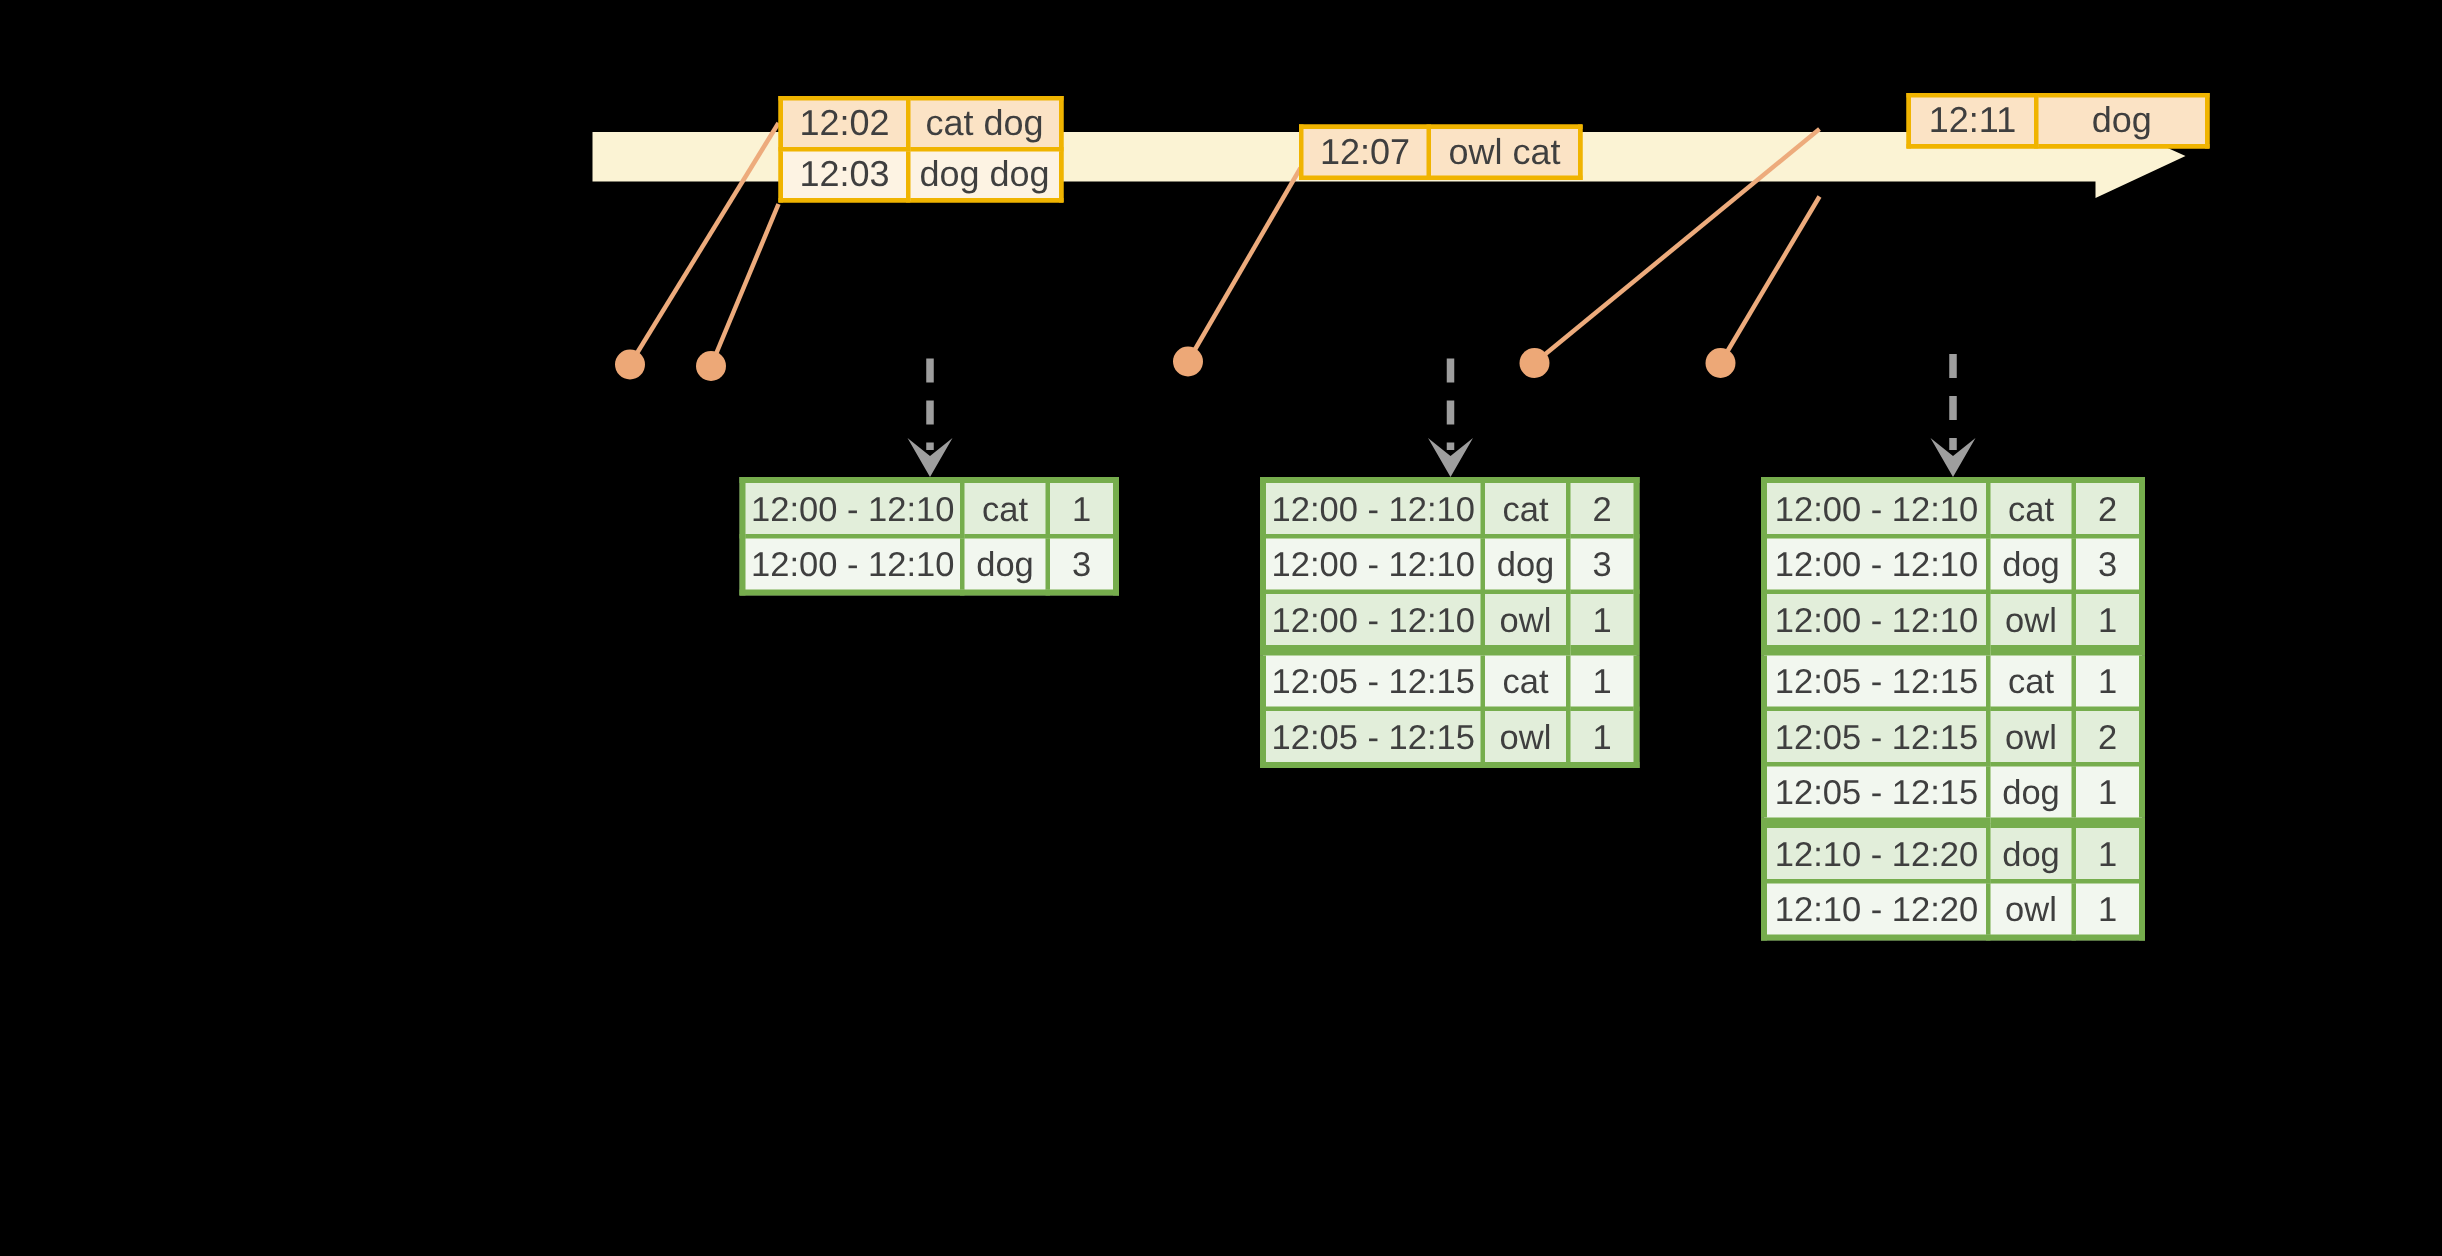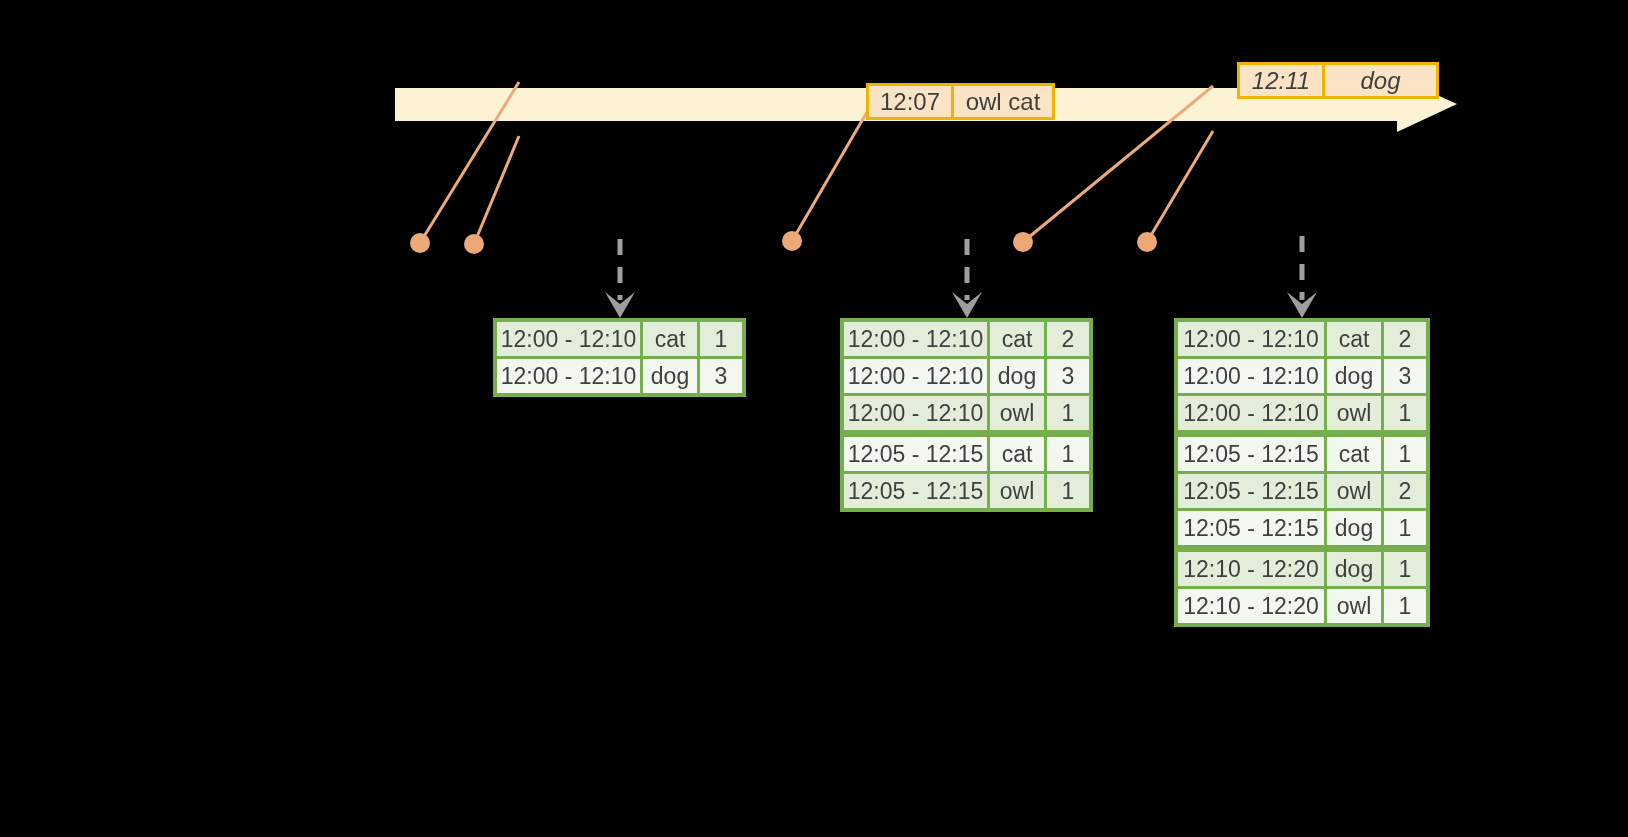--- a/index.html
+++ b/index.html
@@ -67,31 +67,43 @@
     <g>
       <line x1="967" y1="239" x2="967" y2="300" stroke="#9e9e9e" stroke-width="5" stroke-dasharray="16 12"></line>
       <polygon points="952,292 967,304 982,292 967,318" fill="#9e9e9e"></polygon>
     </g>
     <g>
       <line x1="1302" y1="236" x2="1302" y2="300" stroke="#9e9e9e" stroke-width="5" stroke-dasharray="16 12"></line>
       <polygon points="1287,292 1302,304 1317,292 1302,318" fill="#9e9e9e"></polygon>
     </g>
   </svg>
 
+  <table class="etable" style="left:519px; top:64px;">
+    <tbody>
+        <tr class="rowPeach">
+      <td class="et-time">12:02</td>
+      <td class="et-words">cat dog</td>
+    </tr>
+    <tr class="rowCream">
+      <td class="et-time">12:03</td>
+      <td class="et-words">dog dog</td>
+    </tr>
+  </tbody>
+    </table>
 
   <table class="etable" style="left:866px; top:83px;">
     <tbody>
         <tr class="rowPeach">
       <td class="et-time">12:07</td>
       <td class="et-words">owl cat</td>
     </tr>
   </tbody>
     </table>
 
-  <table class="etable" style="left:1237px; top:62px;font-style:italic;">
+  <table class="etable" style="left:1271px; top:62px;">
     <tbody>
         <tr class="rowPeach">
       <td class="et-time">12:11</td>
       <td class="et-words" style="min-width:99px">dog</td>
     </tr>
   </tbody>
     </table>
 
   <table class="gtable" style="left:493px; top:318px;">
     <tbody>

